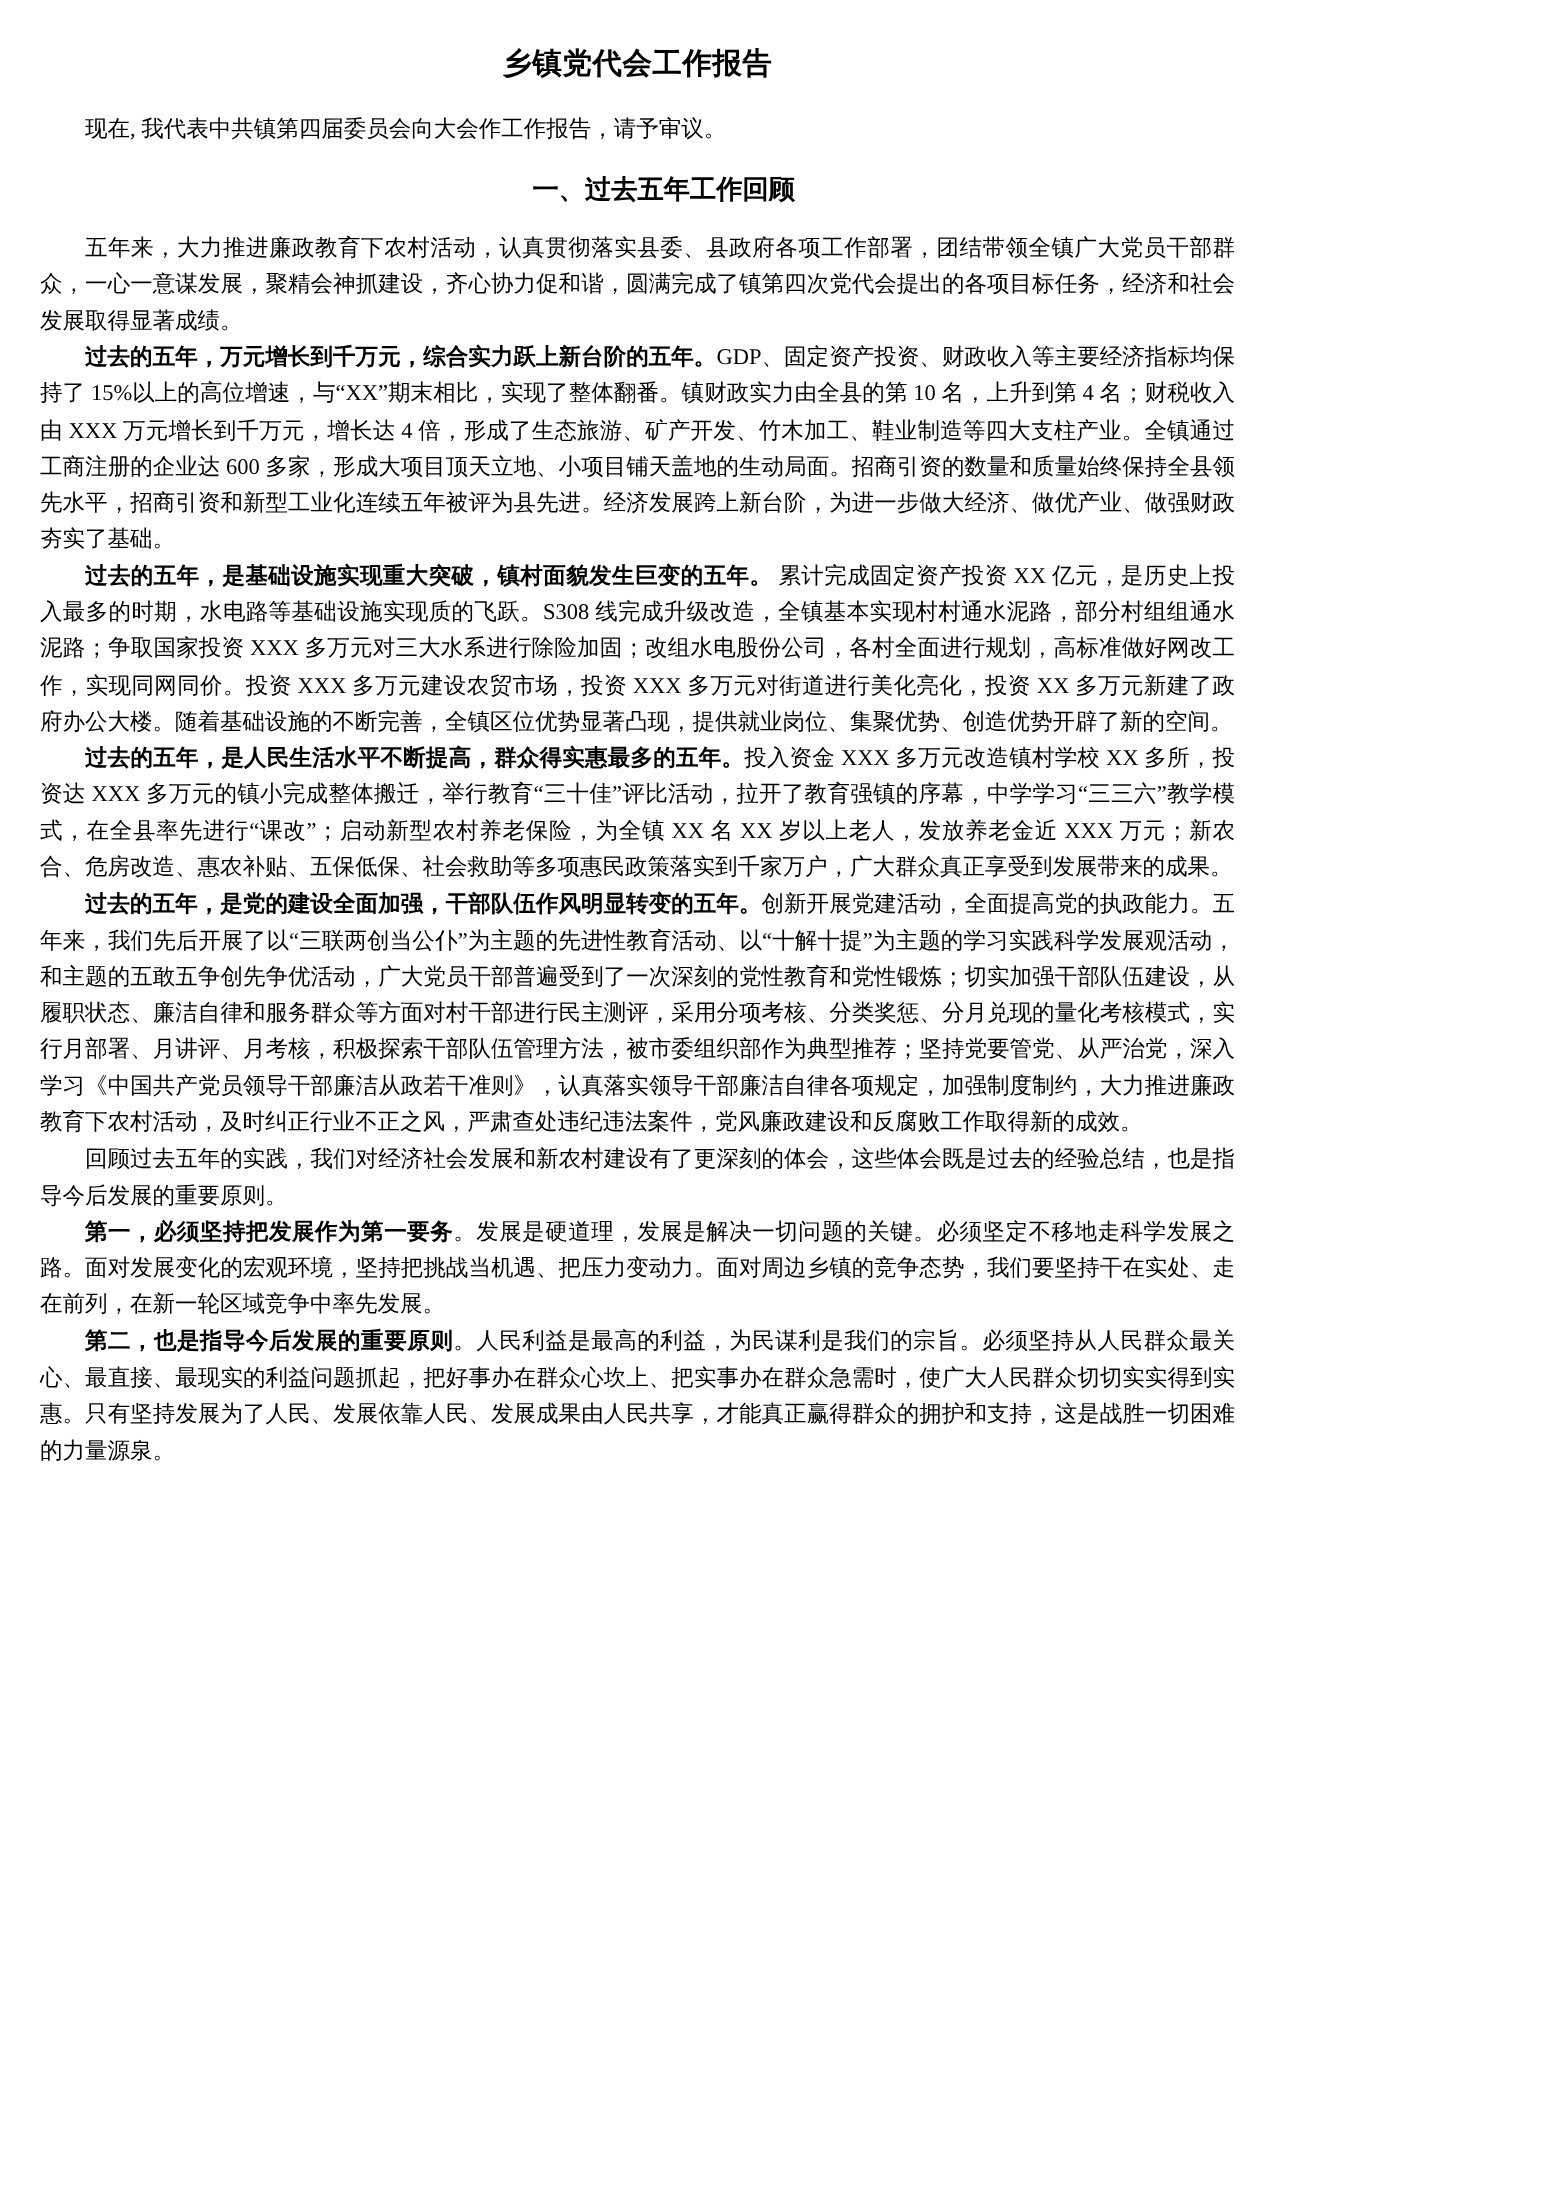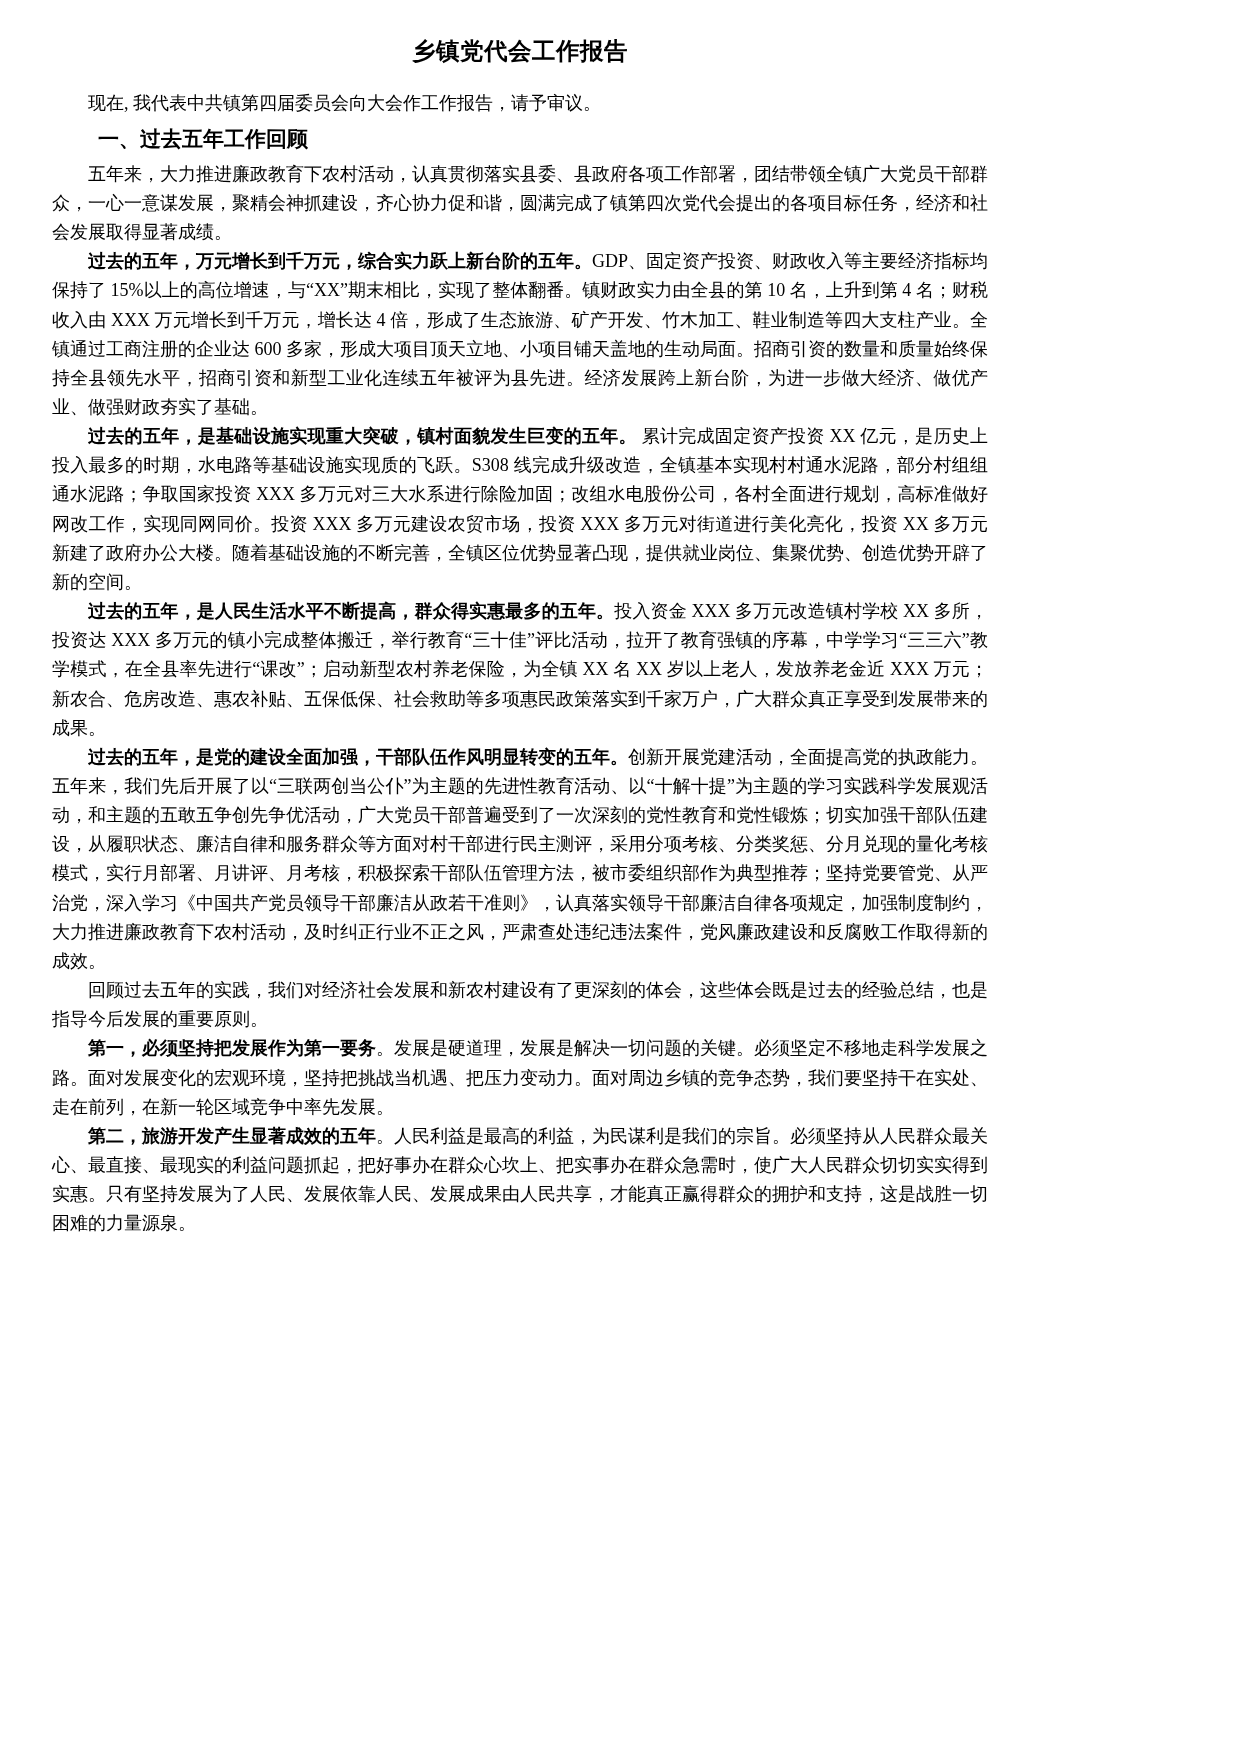--- a/index.html
+++ b/index.html
@@ -11,21 +11,21 @@
     width: 1240px;
     height: 1754px;
     font-family: "Liberation Serif", "DejaVu Serif", serif;
     color: #000000;
     -webkit-font-smoothing: antialiased;
   }
   .page {
     box-sizing: border-box;
     width: 1036px;
     min-height: 1754px;
-    padding: 28px 48px 20px 52px;
+    padding: 28px 48px 20px 32px;
   }
   .doc-title {
     text-align: center;
     font-weight: bold;
     font-size: 23.5px;
     letter-spacing: 0.5px;
     margin: 8px 0 22px 0;
     line-height: 1.3;
   }
   .salutation {
@@ -39,24 +39,24 @@
     line-height: 1.62;
     margin: 0;
     text-align: justify;
     text-justify: inter-ideograph;
     text-indent: 2em;
     word-break: break-all;
   }
   .section-heading {
     font-size: 21px;
     line-height: 1.62;
-    margin: 4px;
+    margin: 16px;
     font-weight: bold;
     text-indent: 2em;
-    text-align: left;
+    text-align: center;
   }
   .lead {
     font-weight: bold;
   }
 </style>
 </head>
 <body>
 
 <div class="page">
 
@@ -77,15 +77,15 @@
   <p class="body"><span class="lead">过去的五年，是基础设施实现重大突破，镇村面貌发生巨变的五年。</span><span> 累计完成固定资产投资 XX 亿元，是历史上投入最多的时期，水电路等基础设施实现质的飞跃。S308 线完成升级改造，全镇基本实现村村通水泥路，部分村组组通水泥路；争取国家投资 XXX 多万元对三大水系进行除险加固；改组水电股份公司，各村全面进行规划，高标准做好网改工作，实现同网同价。投资 XXX 多万元建设农贸市场，投资 XXX 多万元对街道进行美化亮化，投资 XX 多万元新建了政府办公大楼。随着基础设施的不断完善，全镇区位优势显著凸现，提供就业岗位、集聚优势、创造优势开辟了新的空间。</span></p>
 
   <p class="body"><span class="lead">过去的五年，是人民生活水平不断提高，群众得实惠最多的五年。</span><span>投入资金 XXX 多万元改造镇村学校 XX 多所，投资达 XXX 多万元的镇小完成整体搬迁，举行教育“三十佳”评比活动，拉开了教育强镇的序幕，中学学习“三三六”教学模式，在全县率先进行“课改”；启动新型农村养老保险，为全镇 XX 名 XX 岁以上老人，发放养老金近 XXX 万元；新农合、危房改造、惠农补贴、五保低保、社会救助等多项惠民政策落实到千家万户，广大群众真正享受到发展带来的成果。</span></p>
 
   <p class="body"><span class="lead">过去的五年，是党的建设全面加强，干部队伍作风明显转变的五年。</span><span>创新开展党建活动，全面提高党的执政能力。五年来，我们先后开展了以“三联两创当公仆”为主题的先进性教育活动、以“十解十提”为主题的学习实践科学发展观活动，和主题的五敢五争创先争优活动，广大党员干部普遍受到了一次深刻的党性教育和党性锻炼；切实加强干部队伍建设，从履职状态、廉洁自律和服务群众等方面对村干部进行民主测评，采用分项考核、分类奖惩、分月兑现的量化考核模式，实行月部署、月讲评、月考核，积极探索干部队伍管理方法，被市委组织部作为典型推荐；坚持党要管党、从严治党，深入学习《中国共产党员领导干部廉洁从政若干准则》，认真落实领导干部廉洁自律各项规定，加强制度制约，大力推进廉政教育下农村活动，及时纠正行业不正之风，严肃查处违纪违法案件，党风廉政建设和反腐败工作取得新的成效。</span></p>
 
   <p class="body">回顾过去五年的实践，我们对经济社会发展和新农村建设有了更深刻的体会，这些体会既是过去的经验总结，也是指导今后发展的重要原则。</p>
 
   <p class="body"><span class="lead">第一，必须坚持把发展作为第一要务</span><span>。发展是硬道理，发展是解决一切问题的关键。必须坚定不移地走科学发展之路。面对发展变化的宏观环境，坚持把挑战当机遇、把压力变动力。面对周边乡镇的竞争态势，我们要坚持干在实处、走在前列，在新一轮区域竞争中率先发展。</span></p>
 
-  <p class="body"><span class="lead">第二，旅游开发产生显著成效的五年</span><span>。人民利益是最高的利益，为民谋利是我们的宗旨。必须坚持从人民群众最关心、最直接、最现实的利益问题抓起，把好事办在群众心坎上、把实事办在群众急需时，使广大人民群众切切实实得到实惠。只有坚持发展为了人民、发展依靠人民、发展成果由人民共享，才能真正赢得群众的拥护和支持，这是战胜一切困难的力量源泉。</span></p>
+  <p class="body"><span class="lead">第二，也是指导今后发展的重要原则</span><span>。人民利益是最高的利益，为民谋利是我们的宗旨。必须坚持从人民群众最关心、最直接、最现实的利益问题抓起，把好事办在群众心坎上、把实事办在群众急需时，使广大人民群众切切实实得到实惠。只有坚持发展为了人民、发展依靠人民、发展成果由人民共享，才能真正赢得群众的拥护和支持，这是战胜一切困难的力量源泉。</span></p>
 
 </div>
 
 </body></html>

